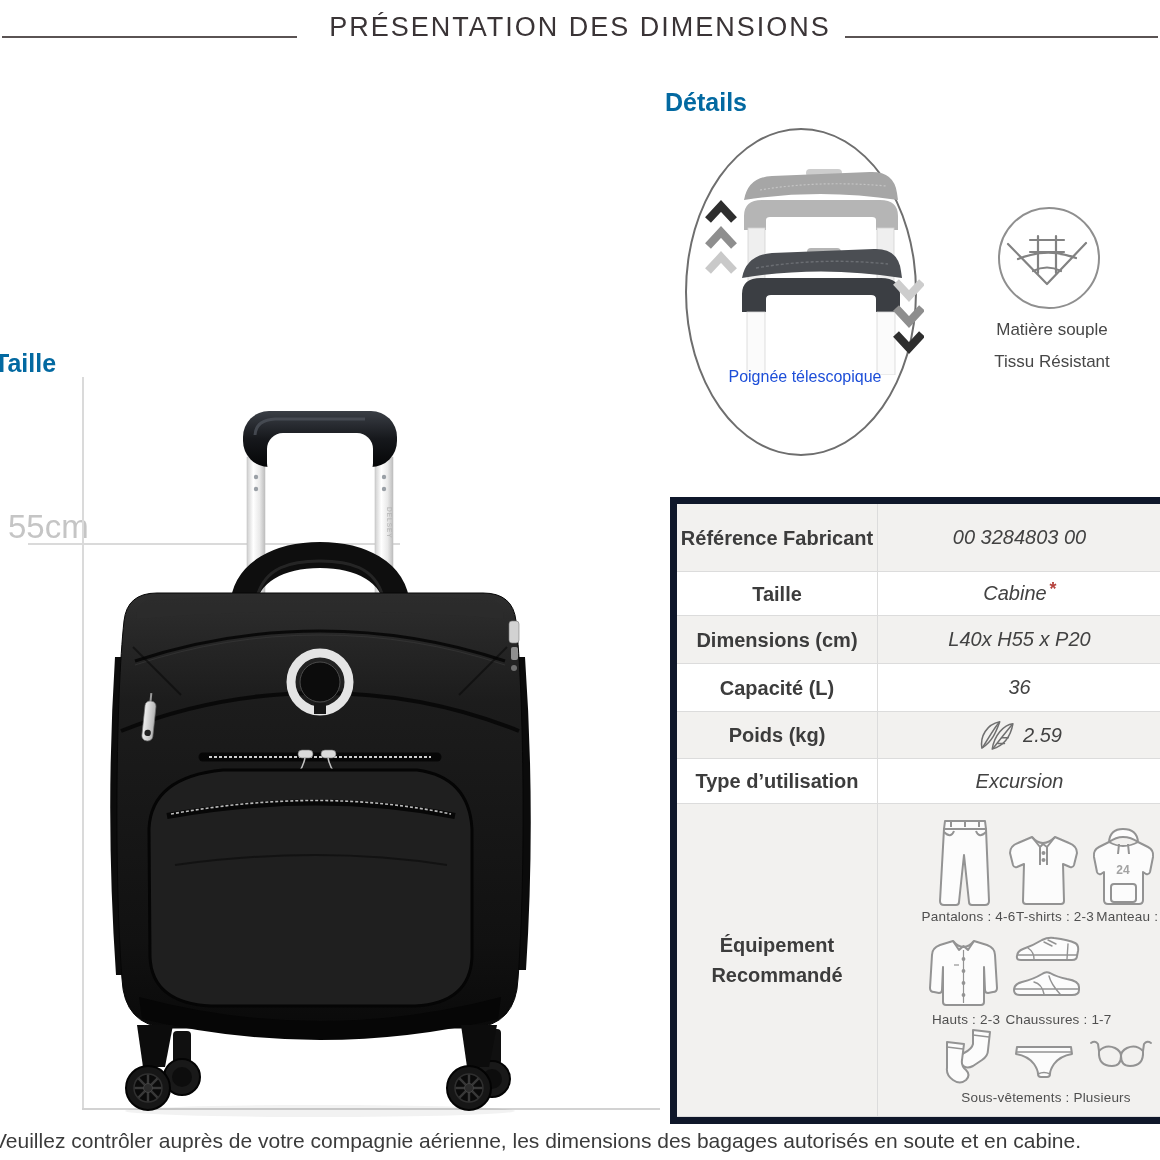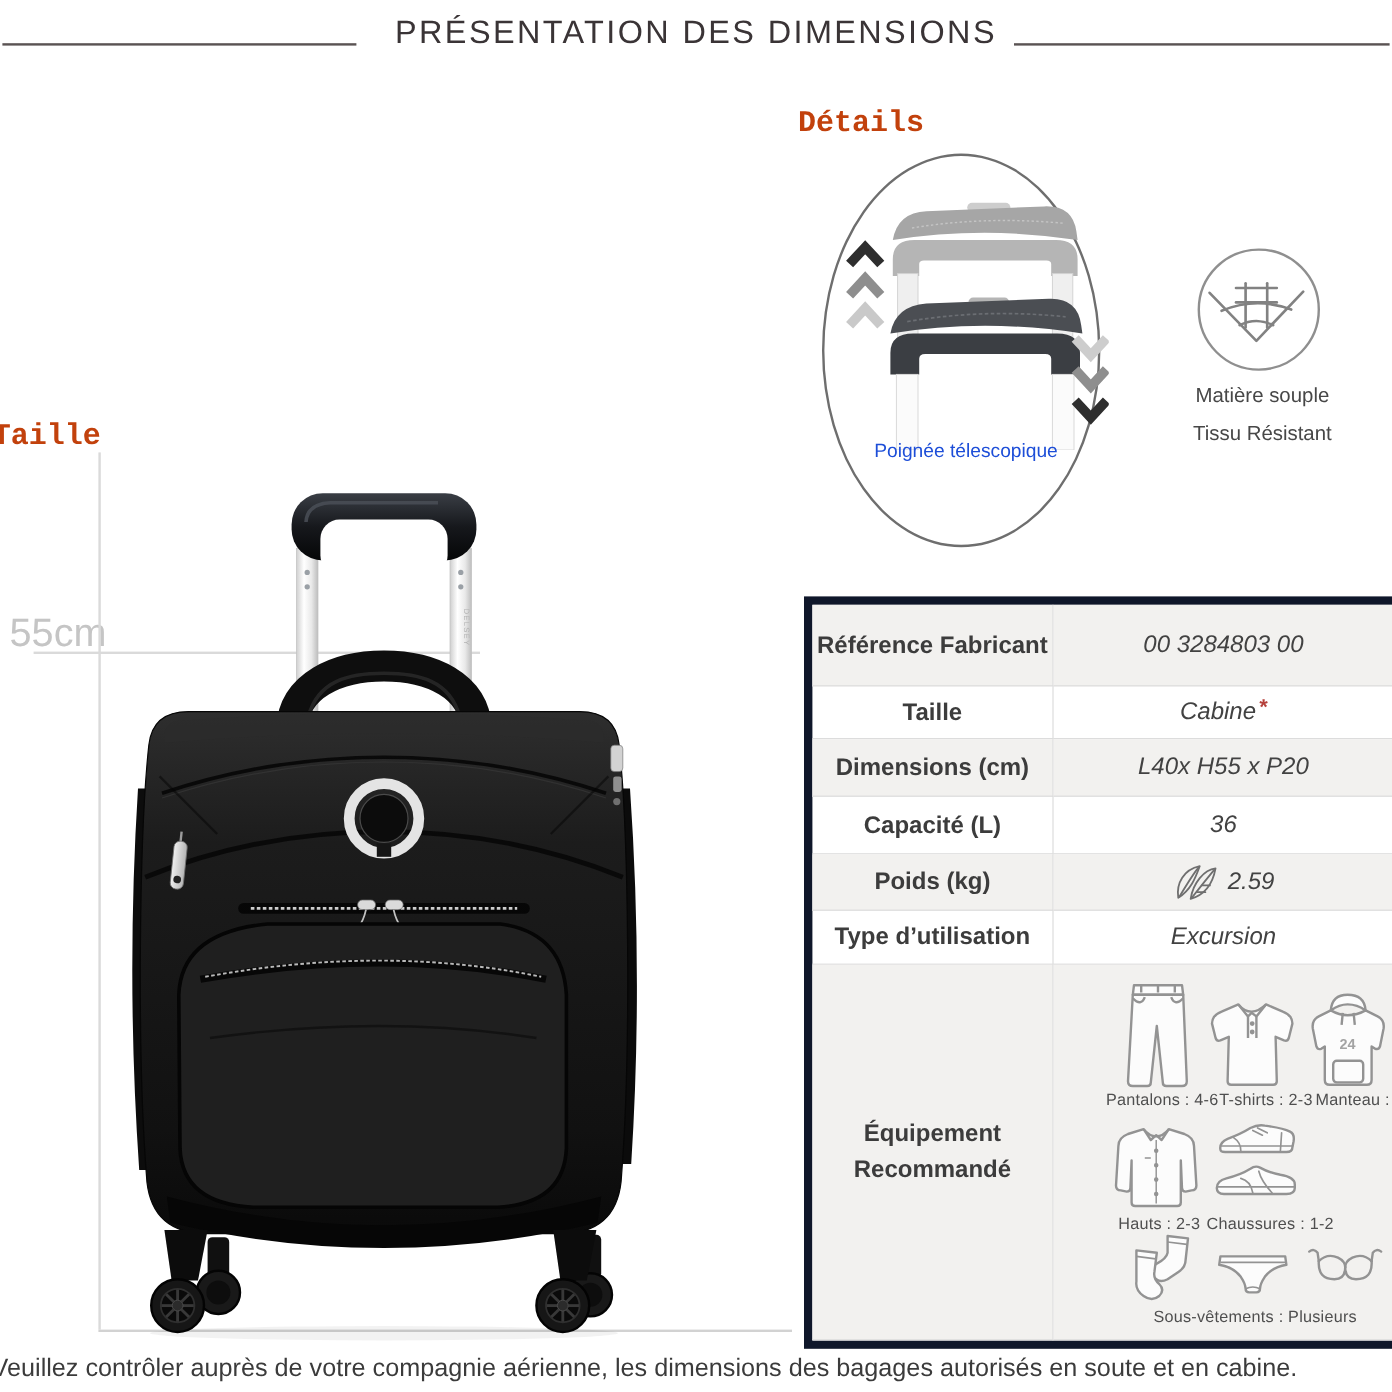--- a/index.html
+++ b/index.html
@@ -6,21 +6,21 @@
   .page{position:relative;width:1160px;height:1160px;background:#ffffff;overflow:hidden;
         font-family:"Liberation Sans",sans-serif;color:#3a3a3a;}
   .abs{position:absolute;}
   
   .title{top:12px;left:0;width:1160px;text-align:center;font-size:27px;letter-spacing:2px;
          color:#3a3436;font-weight:500;}
   .rule{height:2px;background:#5a5353;top:36px;}
   .rule-l{left:2px;width:295px;}
   .rule-r{left:845px;width:313px;}
   
-  .h2{font-size:25px;font-weight:bold;color:#c2410c;font-family:Liberation Mono, monospace;}
+  .h2{font-size:25px;font-weight:bold;color:#0369a1;}
   .details-heading{left:665px;top:88px;}
   .oval{left:685px;top:128px;width:228px;height:324px;border:2px solid #6e6e6e;border-radius:50%;}
   .handle-caption{left:688px;top:368px;width:234px;text-align:center;font-size:16px;color:#1d4ed8;}
   .mat-circle{left:998px;top:207px;width:98px;height:98px;border:2px solid #8f8f8f;border-radius:50%;}
   .mat-text{left:957px;top:320px;width:190px;text-align:center;font-size:17px;color:#474747;}
   .mat-text2{top:352px;}
   
   .size-heading{left:-6px;top:349px;}
   .cm-label{left:8px;top:508px;font-size:33px;color:#c5c5c5;}
   .vline{left:82px;top:377px;width:2px;height:731px;background:#dadada;}
@@ -328,21 +328,21 @@
           <path d="M3,22 Q2,16 9,13 Q20,9 28,4 Q34,1 40,2 Q55,4 61,7 Q65,9 64,15 L63,20 Q63,24 58,24 L7,24 Q3,24 3,22 Z"></path>
           <path d="M14,12 Q20,16 20,23 M30,6 L38,10 M34,4 L42,8 M54,8 L53,23 M4,19 H63" fill="none" stroke-width="1.4"></path>
         </g>
       </svg>
       <svg class="eq-icon" style="left:134px;top:166px;" width="69" height="29" viewBox="0 0 69 29">
         <g stroke="#939393" stroke-width="2" fill="#fcfcfc" stroke-linejoin="round" stroke-linecap="round">
           <path d="M2,20 Q2,14 10,12 Q22,9 30,4 Q34,1 38,3 Q45,7 55,9 Q67,11 67,17 L67,20 Q67,25 60,25 L8,25 Q2,25 2,20 Z"></path>
           <path d="M2,19 H67 M22,12 Q30,14 32,24 M37,6 Q39,14 48,24" fill="none" stroke-width="1.4"></path>
         </g>
       </svg>
-      <div class="eq-item-label" style="left:118px;top:208px;width:125px;">Chaussures : 1-2</div>
+      <div class="eq-item-label" style="left:118px;top:208px;width:125px;">Chaussures : 1-7</div>
 
       <svg class="eq-icon" style="left:55px;top:224px;" width="66" height="58" viewBox="0 0 66 58">
         <g stroke="#939393" stroke-width="2" fill="#fcfcfc" stroke-linejoin="round">
           <path d="M40,2 L57,4 L55,22 Q55,28 49,32 L40,38 Q32,42 28,35 Q25,29 31,25 Q39,21 40,16 Z"></path>
           <path d="M40,7 L56,9" fill="none" stroke-width="1.4"></path>
           <path d="M14,14 L31,16 L29,33 Q29,39 24,43 Q18,48 22,53? " fill="none" stroke-width="0"></path>
           <path d="M14,14 L31,16 L29,32 Q28,38 33,42 Q38,47 33,52 Q27,57 20,52 Q13,47 14,40 Z"></path>
           <path d="M14,19 L30,21" fill="none" stroke-width="1.4"></path>
         </g>
       </svg>

